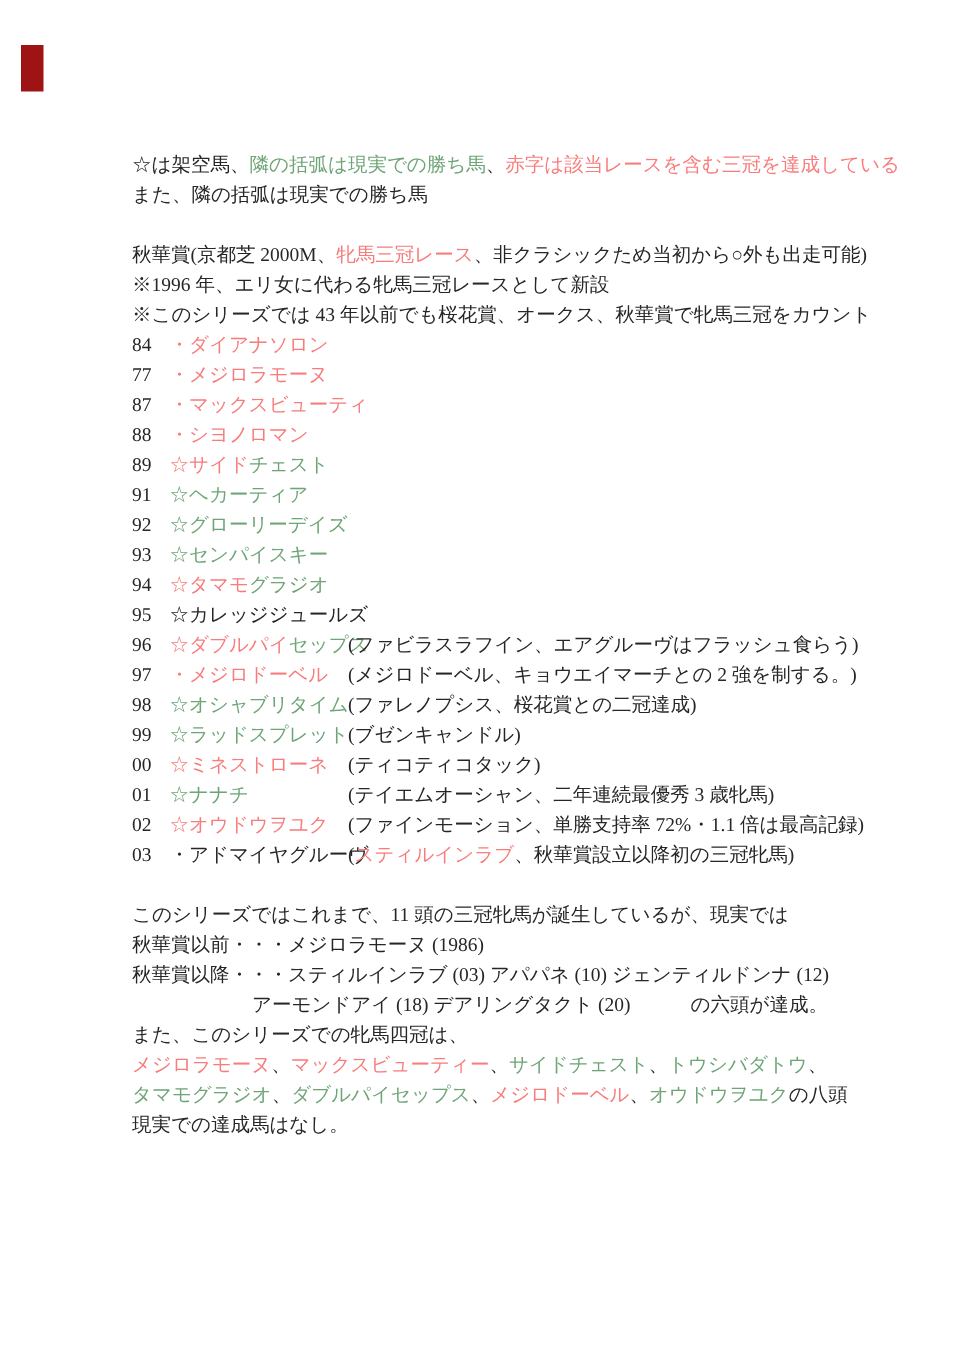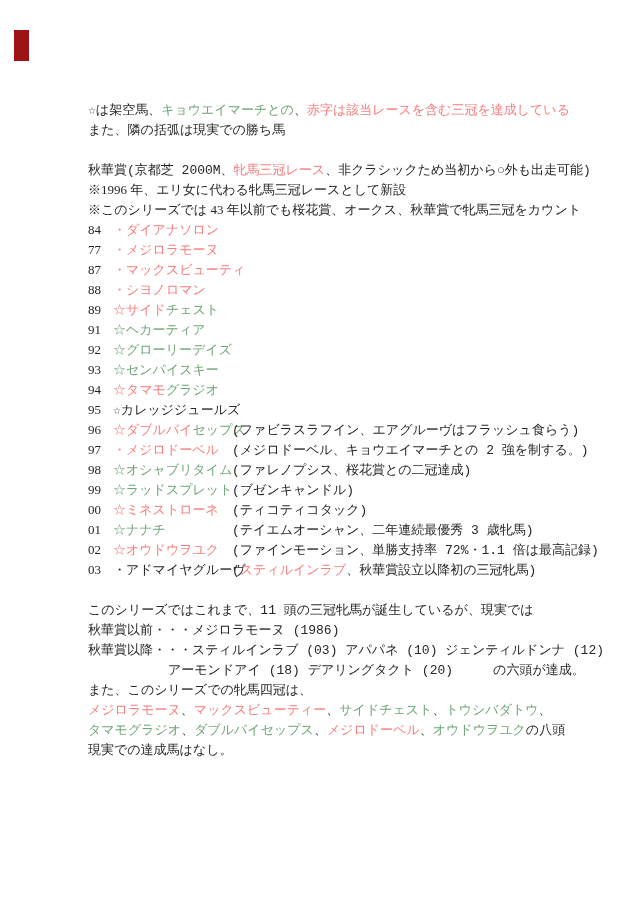--- a/index.html
+++ b/index.html
@@ -11,31 +11,31 @@
   }
   .marker{position:absolute;left:14px;top:30px;width:15px;height:31px;background:var(--marker,#9e1414);}
   .content{position:absolute;left:88px;top:100px;width:540px;}
   .line{height:20px;white-space:pre;}
   .blank{height:20px;}
   .row{position:relative;height:20px;white-space:pre;}
   .year{display:inline-block;width:25px;}
   .paren{position:absolute;left:144px;top:0;white-space:pre;}
   .c-red{color:var(--red,#f87c7c);margin-top:23px;}
   .c-green{color:var(--green,#6ea577);}
-  .c-black{color:var(--black,#262626);font-family:Liberation Mono, monospace;}
+  .c-black{color:var(--black,#262626);}
   .indent{padding-left:80px;}
   .gap{margin-left:40px;}
 </style>
 </head>
 <body>
 
 <div class="page">
   <div class="marker"></div>
   <div class="content">
-    <div class="line" id="legend-line-1"><span class="c-black">☆は架空馬、</span><span class="c-green">キョウエイマーチとの</span><span class="c-black">、</span><span class="c-red">赤字は該当レースを含む三冠を達成している</span></div>
+    <div class="line" id="legend-line-1"><span class="c-black">☆は架空馬、</span><span class="c-green">隣の括弧は現実での勝ち馬</span><span class="c-black">、</span><span class="c-red">赤字は該当レースを含む三冠を達成している</span></div>
     <div class="line">また、隣の括弧は現実での勝ち馬</div>
     <div class="blank"></div>
     <div class="line" id="race-title"><span class="c-black">秋華賞(京都芝 2000M、</span><span class="c-red">牝馬三冠レース</span><span class="c-black">、非クラシックため当初から○外も出走可能)</span></div>
     <div class="line">※1996 年、エリ女に代わる牝馬三冠レースとして新設</div>
     <div class="line">※このシリーズでは 43 年以前でも桜花賞、オークス、秋華賞で牝馬三冠をカウント</div>
     <div id="horse-list">
         <div class="row"><span class="year">84</span><span><span class="c-red">・ダイアナソロン</span></span></div>
         <div class="row"><span class="year">77</span><span><span class="c-red">・メジロラモーヌ</span></span></div>
         <div class="row"><span class="year">87</span><span><span class="c-red">・マックスビューティ</span></span></div>
         <div class="row"><span class="year">88</span><span><span class="c-red">・シヨノロマン</span></span></div>

